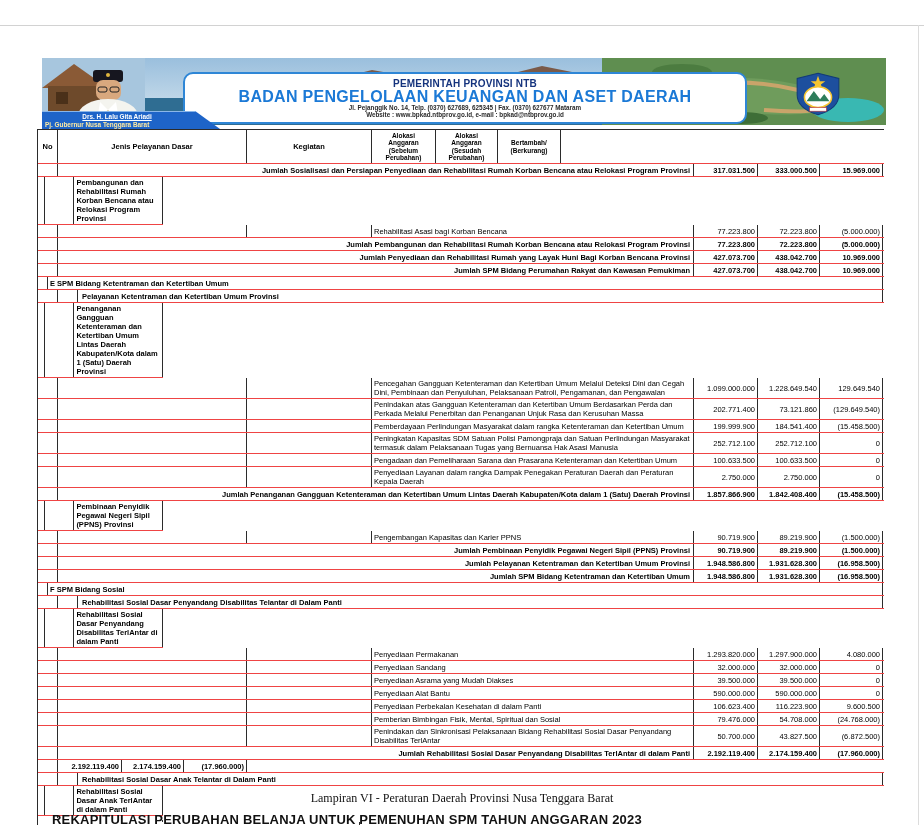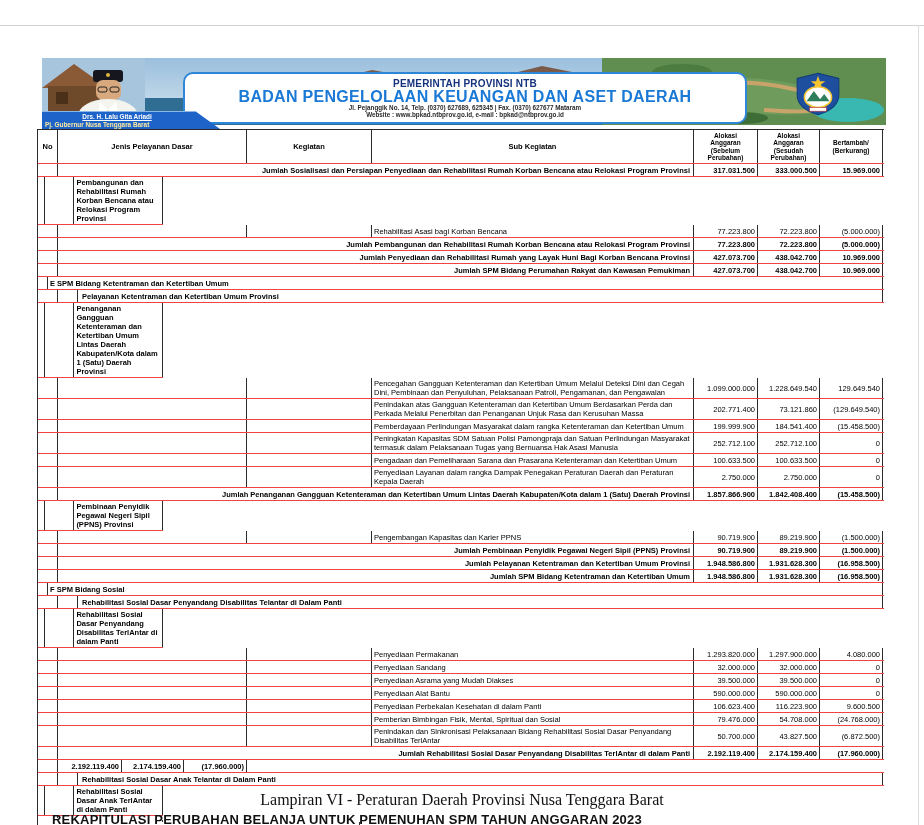--- a/index.html
+++ b/index.html
@@ -46,21 +46,21 @@
   .ind{width:20px;}
   .grouplabel{width:805px;font-weight:bold;padding-left:4px;}
   .mark{width:10px;}
   .seclabel{width:835px;font-weight:bold;}
   .thead{height:33px;min-height:33px;}
   .hc{justify-content:center;text-align:center;font-weight:bold;}
   .hsm{font-size:6.5px;line-height:7.5px;white-space:pre-line;}
 
   
   .lampiran{position:absolute;top:776px;left:0;width:924px;text-align:center;
-            font-family:"Liberation Serif","DejaVu Serif",serif;font-size:16px;color:#111;}
+            font-family:"Liberation Serif","DejaVu Serif",serif;font-size:12px;color:#111;}
   .rekap{position:absolute;top:797px;left:52px;font-size:13px;font-weight:bold;
          letter-spacing:.2px;color:#111;}
 </style>
 </head>
 <body>
 
 <div class="page">
   <div class="frame-line f-top"></div>
   <div class="frame-line f-right"></div>
   <div class="frame-line f-bottom"></div>
@@ -124,21 +124,20 @@
         <rect x="16" y="34" width="16" height="3.5" fill="#ffffff" stroke="#c03333" stroke-width="0.6"></rect>
       </svg>
     </div>
   </div>
 
   <div class="doc-table">
     <div class="trow thead">
       <div class="cell no hc">No</div>
       <div class="cell jenis hc">Jenis Pelayanan Dasar</div>
       <div class="cell keg hc">Kegiatan</div>
-      <div class="cell sub hc">Sub Kegiatan</div>
       <div class="cell n1 hc hsm">Alokasi
 Anggaran
 (Sebelum
 Perubahan)</div>
       <div class="cell n2 hc hsm">Alokasi
 Anggaran
 (Sesudah
 Perubahan)</div>
       <div class="cell n3 hc hsm">Bertambah/
 (Berkurang)</div>

